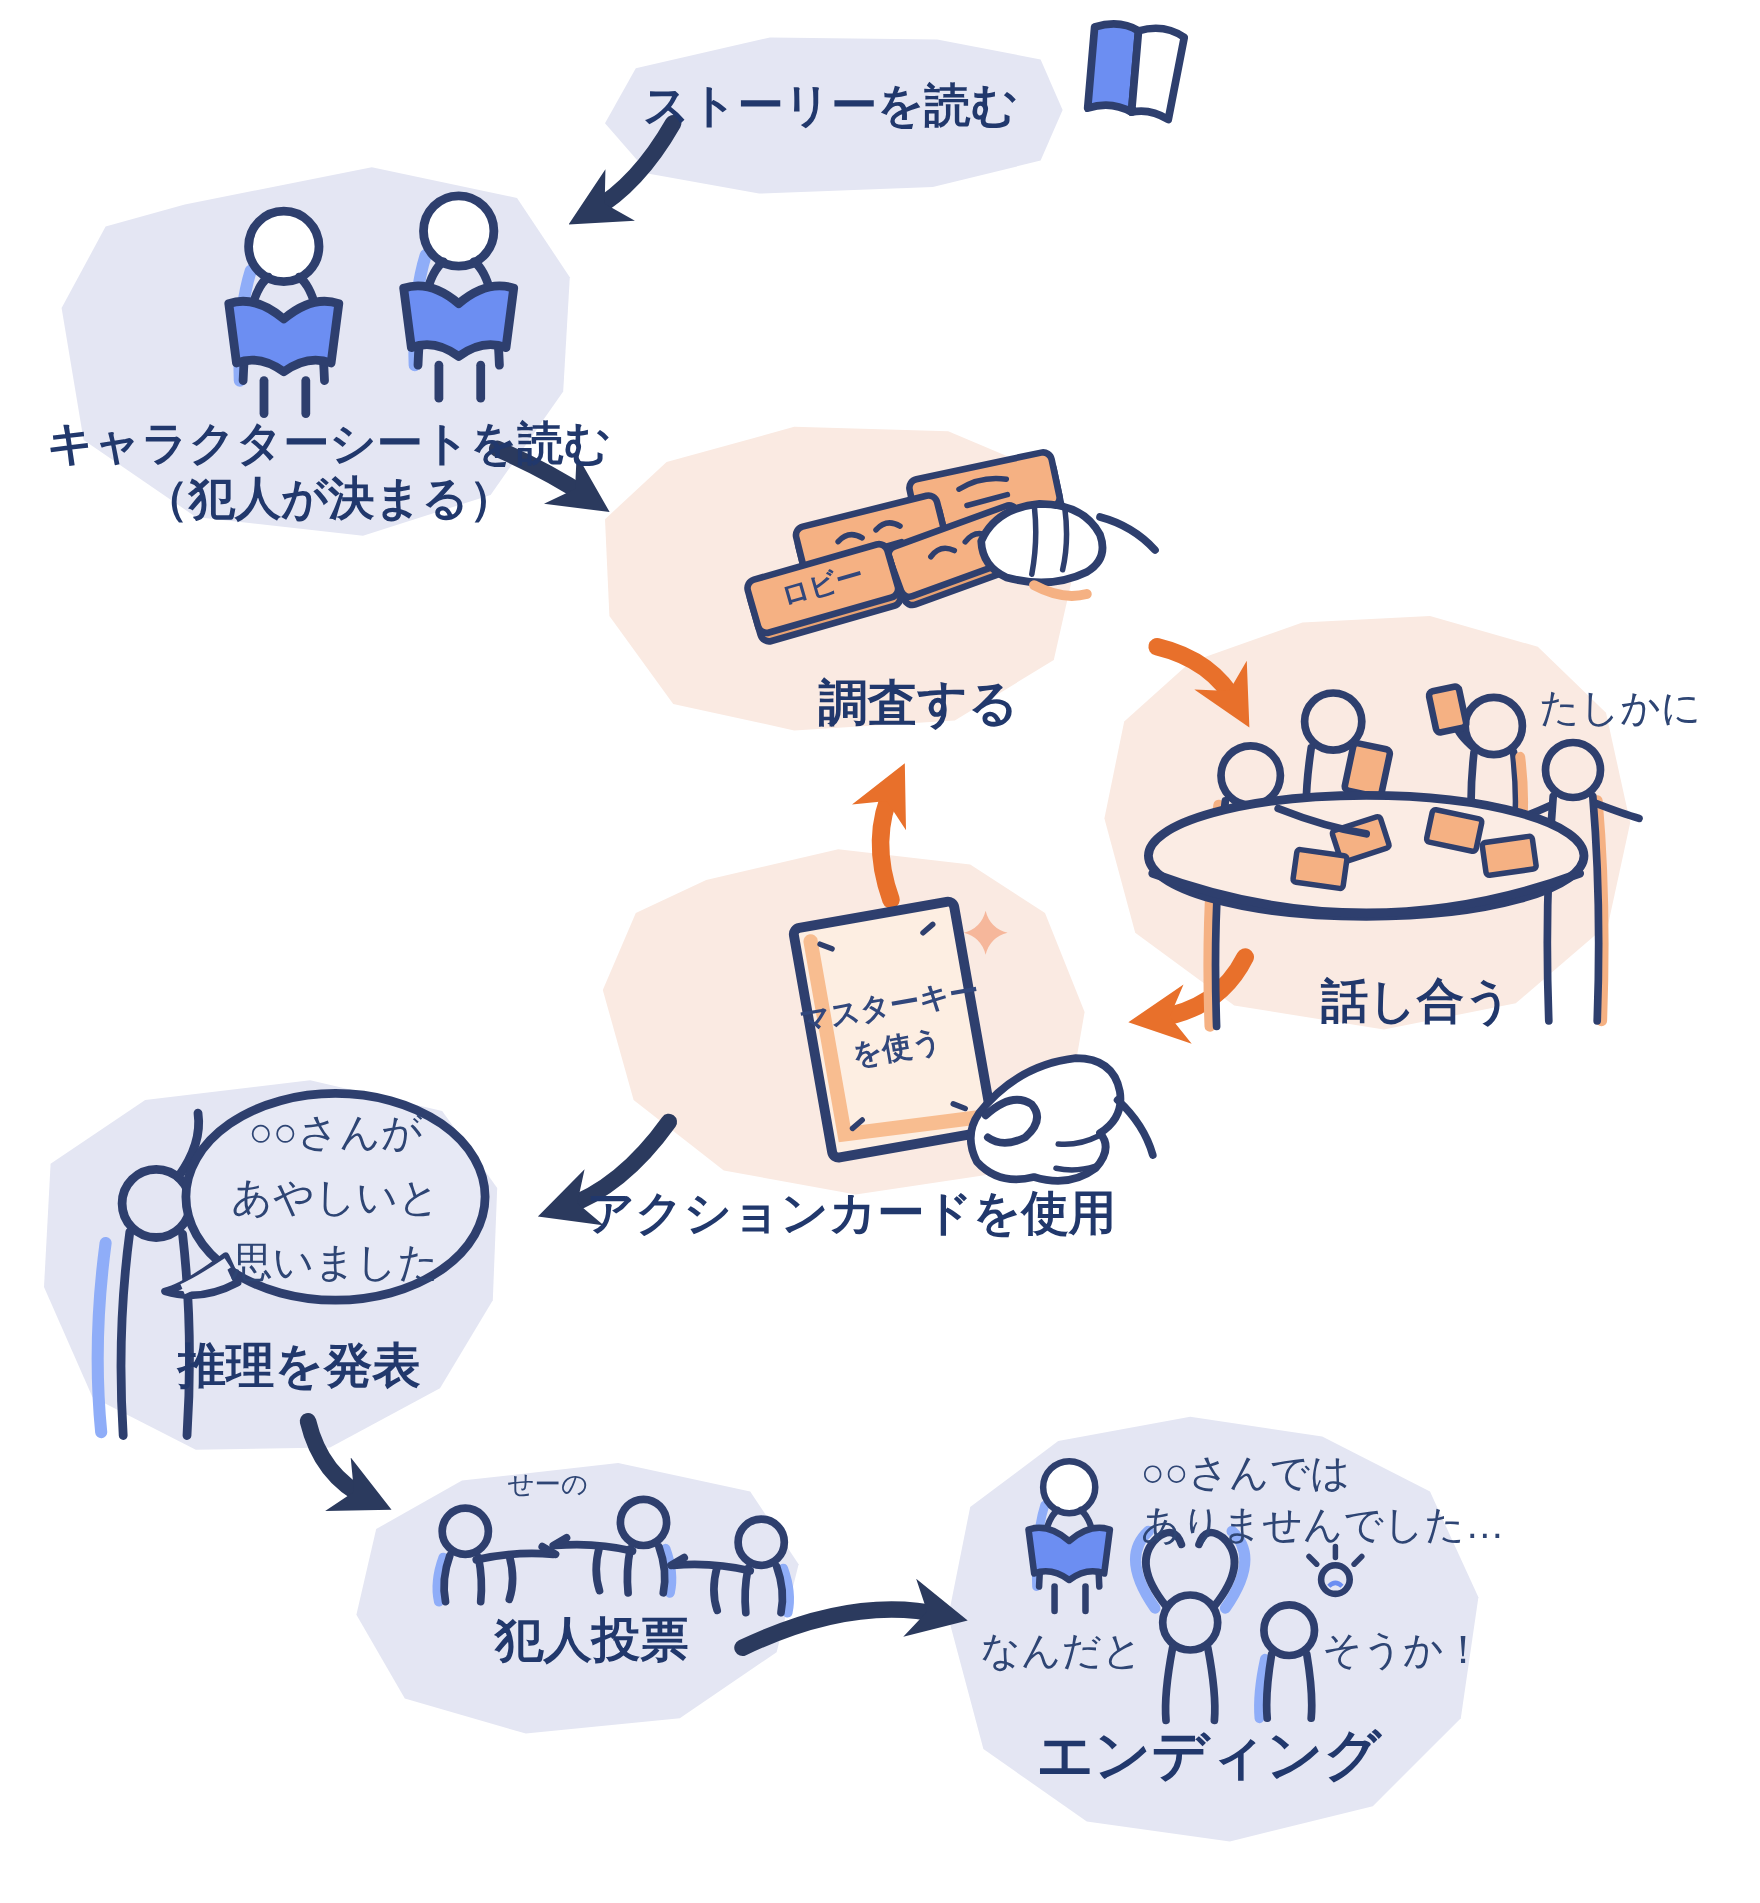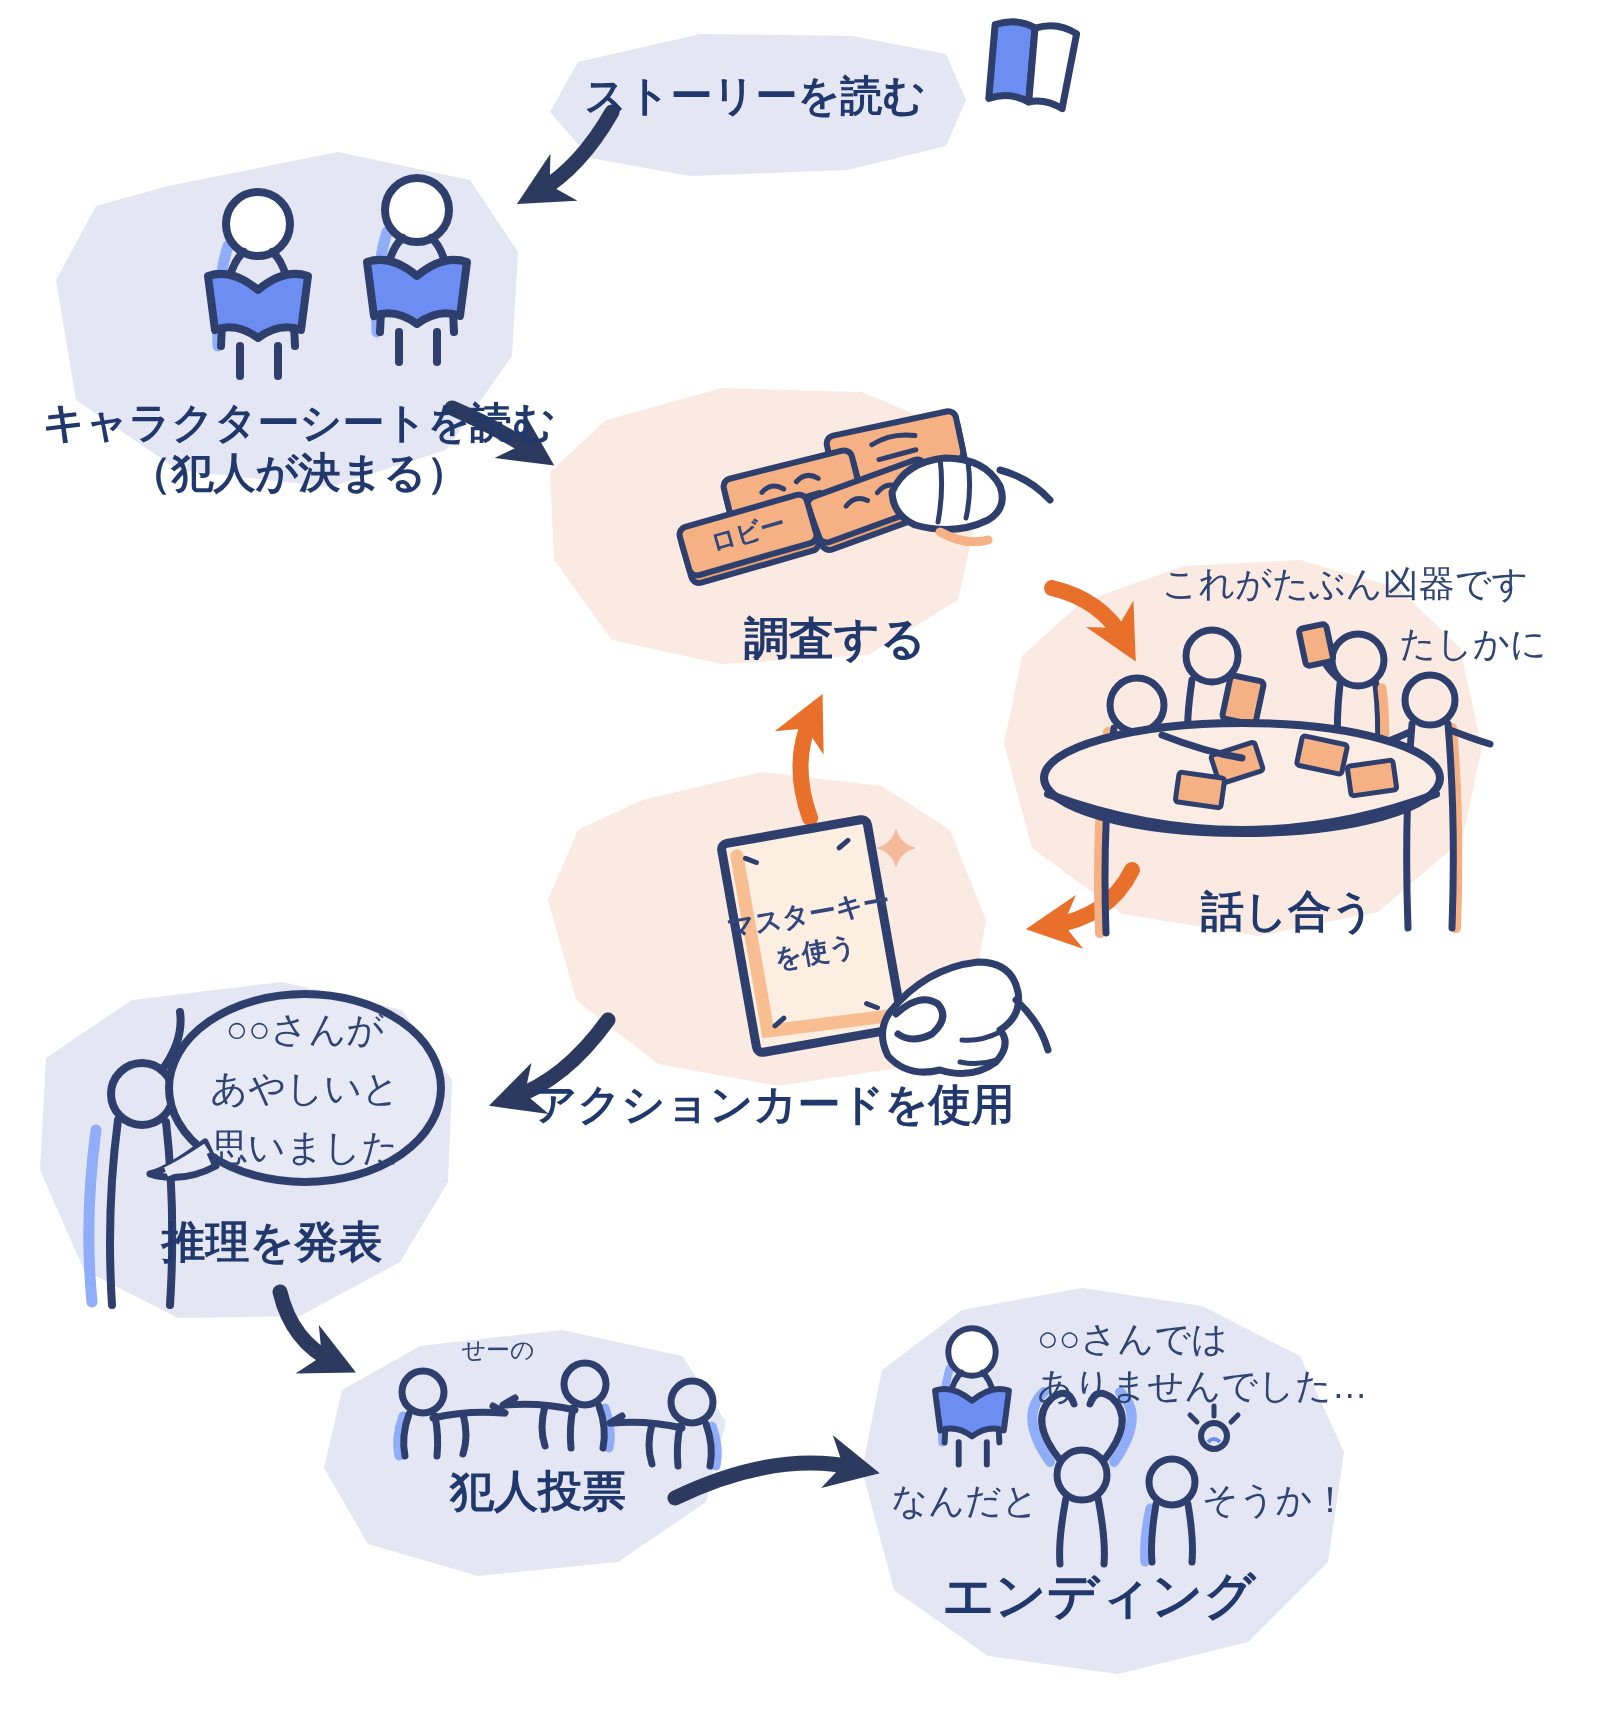--- a/index.html
+++ b/index.html
@@ -206,30 +206,29 @@
     <g>
       <circle cx="1214" cy="1436" r="13" fill="#e4e6f3" stroke="#2e3f6e" stroke-width="6"></circle>
       <path d="M 1208 1442 Q 1214 1436 1220 1442" stroke="#6c8ef2" stroke-width="4" fill="none"></path>
       <path d="M 1214 1416 L 1214 1406 M 1197 1422 L 1190 1415 M 1231 1422 L 1238 1415" stroke="#2e3f6e" stroke-width="5" fill="none" stroke-linecap="round"></path>
     </g>
   </g>
 </svg>
 
 <div class="lbl" style="left:755px;top:96px;font-size:42px;">ストーリーを読む</div>
 
-<div class="lbl" style="left:299px;top:428px;font-size:42px;margin-top:20px;">
+<div class="lbl" style="left:299px;top:428px;font-size:42px;">
   <div>キャラクターシートを読む</div>
   <div>（犯人が決まる）</div>
 </div>
 
 <div class="lbl" style="left:835px;top:639px;font-size:45px;">調査する</div>
 
 <div class="lbl" style="left:748px;top:533px;font-size:25px;font-weight:600;transform:translate(-50%,-50%) rotate(-16deg);color:#31477c;">ロビー</div>
 
-<div class="sp" style="left:1345px;top:584px;font-size:36px;">これがたぶん凶器です</div>
 <div class="sp" style="left:1473px;top:644px;font-size:36px;">たしかに</div>
 <div class="lbl" style="left:1288px;top:882px;font-size:43px;margin-top:29px;">話し合う</div>
 
 
 <div class="lbl" style="left:774px;top:1104px;font-size:43px;">アクションカードを使用</div>
 
 <div class="lbl" style="left:812px;top:934px;font-size:27px;font-weight:600;transform:translate(-50%,-50%) rotate(-10deg);color:#31477c;line-height:1.45;">
   <div>マスターキー</div>
   <div>を使う</div>
 </div>

